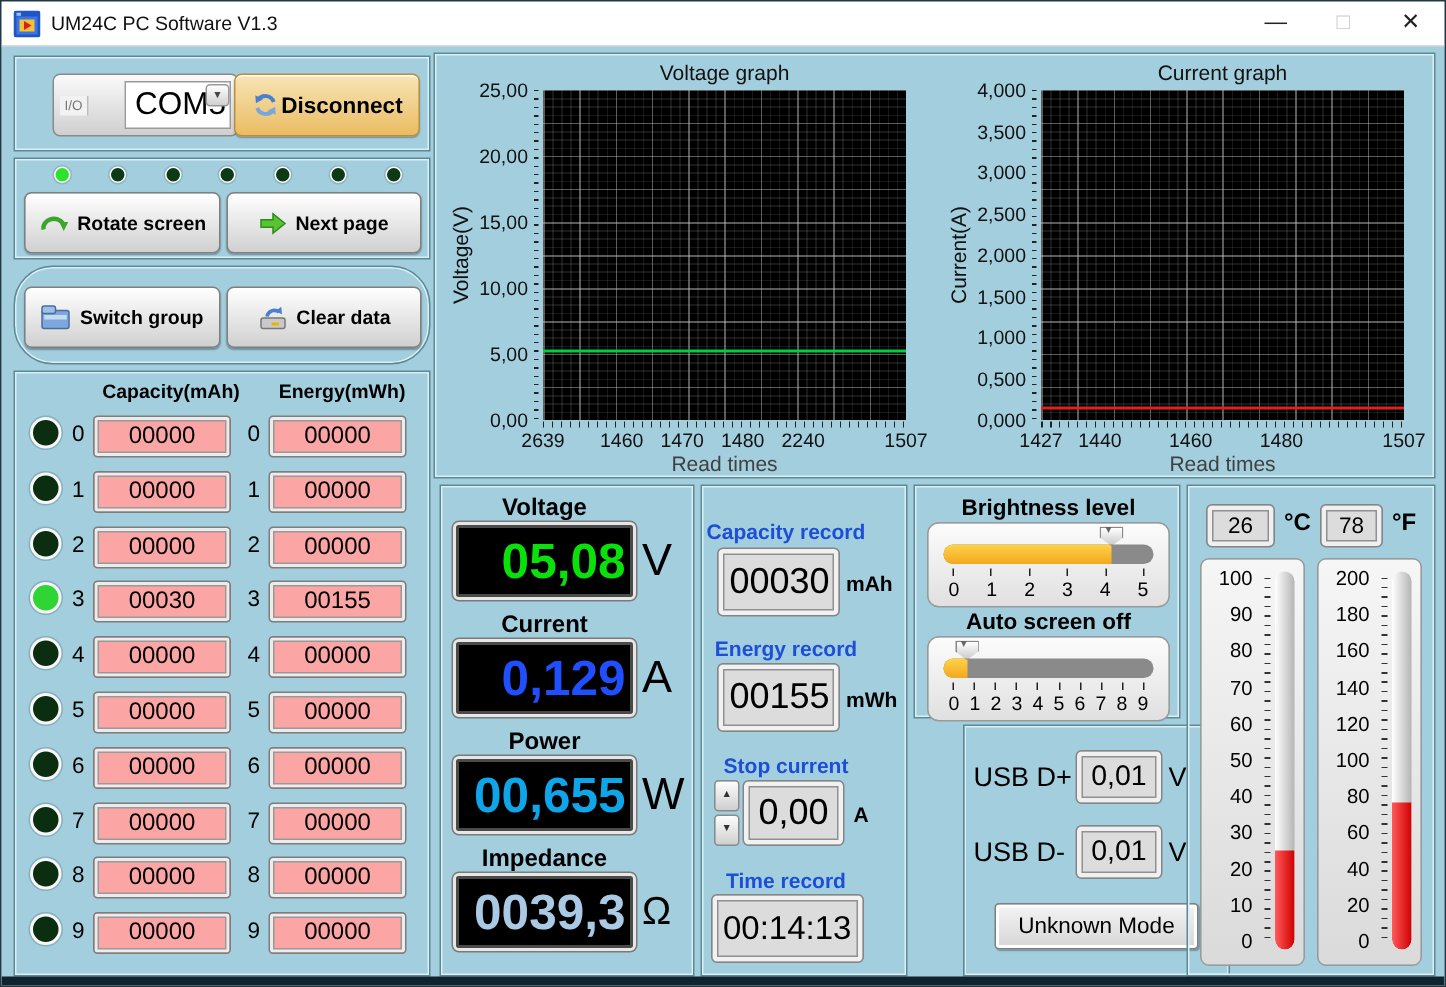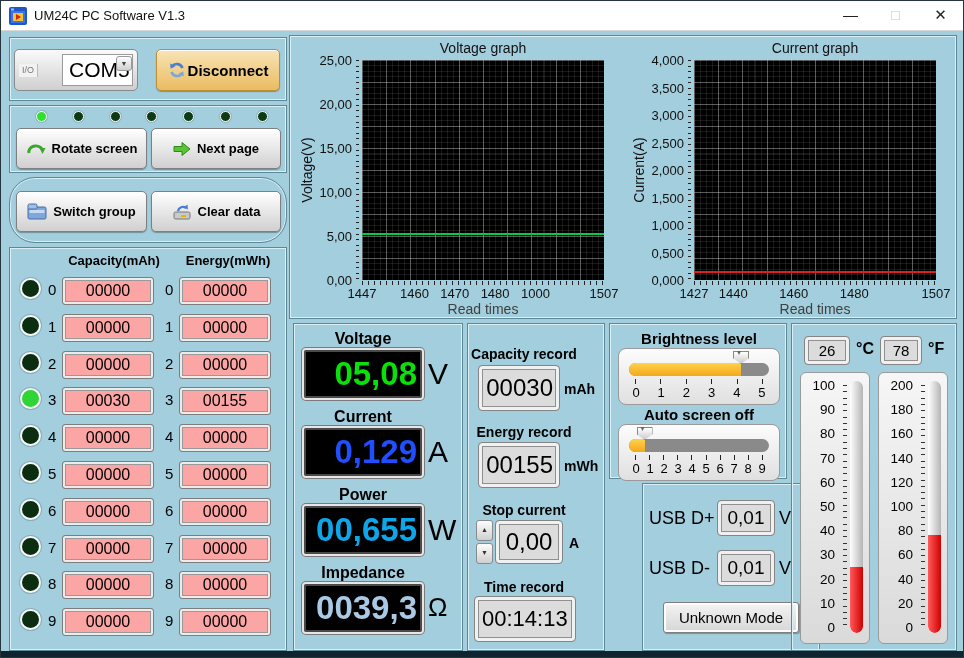--- a/index.html
+++ b/index.html
@@ -25,21 +25,21 @@
   .p-grp    { left:8px;  top:146px; width:278px; height:66px;border-radius:26px; }
   .p-tbl    { left:8px;  top:216px; width:278px; height:404px; }
   .p-graphs { left:288px; top:4px;  width:668px; height:284px; }
   .p-meters { left:292px; top:292px; width:170px; height:328px; }
   .p-records{ left:466px; top:292px; width:138px; height:328px; }
   .p-bright { left:608px; top:292px; width:178px; height:156px; }
   .p-usb    { left:608px; top:452px; width:178px; height:168px;margin-left:33px; }
   .p-thermo { left:790px; top:292px; width:166px; height:328px; }
 
   
-  .combo { position:absolute; left:4px; top:11px; width:124px; height:42px; background:linear-gradient(#fafafa,#cfcfcf); border:1px solid #8a8a8a; border-radius:5px; display:flex; align-items:center; padding:4px;gap:24px; }
+  .combo { position:absolute; left:25px; top:11px; width:124px; height:42px; background:linear-gradient(#fafafa,#cfcfcf); border:1px solid #8a8a8a; border-radius:5px; display:flex; align-items:center; padding:4px;gap:24px; }
   .combo-io { font-size:9px; color:#777; border-right:1px solid #bbb; padding:2px 3px; background:#f2f2f2; line-height:9px; }
   .combo-field { flex:1; background:#fff; border:1px solid #9a9a9a; height:32px; font-size:21px; color:#000; display:flex; align-items:center; padding-left:6px; }
   .combo-arrow { position:absolute; right:5px; top:6px; width:16px; height:15px; background:linear-gradient(#fefefe,#d0d0d0); border:1px solid #999; border-radius:3px; font-size:7px; color:#444; text-align:center; line-height:14px; }
   .btn { display:flex; align-items:center; justify-content:center; gap:6px; background:linear-gradient(#ffffff,#d0d0d0); border:1px solid #7f7f7f; border-radius:5px; box-shadow:0 1px 1px rgba(0,0,0,.3), inset 0 1px 0 #fff; font-weight:bold; font-size:13px; color:#000; }
   .btn-disconnect { position:absolute; left:146px; top:11px; width:124px; height:42px; background:linear-gradient(#f8e4b6,#eabc62); border:1px solid #bb8f36; font-size:15px; gap:2px; }
 
   
   .led-row { position:absolute; left:26px; right:18px; top:5px; display:flex; justify-content:space-between; }
   .led { width:11px; height:11px; border-radius:50%; background:#0c3a14; border:1px solid #fdfdfd; box-shadow:0 0 0 1px #8fb4c2; }
   .led.on { background:#2ce32c; }
@@ -82,21 +82,21 @@
   .xlabels span { position:absolute; transform:translateX(-50%); font-size:13px; color:#111; white-space:nowrap; }
   .xlabels::before { content:''; position:absolute; left:0; right:0; top:-5px; height:4px; background:repeating-linear-gradient(to right, #222 0 1px, transparent 1px 6px); }
   .xaxis-label { position:absolute; top:263px; left:70px; width:242px; text-align:center; font-size:14px; color:#404040; }
 
   
   .m-label { position:absolute; left:8px; width:122px; text-align:center; font-weight:bold; font-size:16px; color:#000; }
   .display { position:absolute; left:8px; width:122px; height:52px; background:#000; border:2px solid #e6e6e6; border-radius:4px; box-shadow:0 0 0 1px #7a7a7a, inset 0 0 0 2px #4a4a4a; display:flex; align-items:center; justify-content:flex-end; overflow:hidden; padding:0 5px; font-weight:bold; font-size:33px; white-space:nowrap; }
   .m-unit { position:absolute; left:134px; font-size:30px; color:#000; }
 
   
-  .r-label { position:absolute; left:0; width:112px; text-align:center; font-weight:bold; font-size:14px; color:#000000; }
+  .r-label { position:absolute; left:0; width:112px; text-align:center; font-weight:bold; font-size:14px; color:#1d4ed8; }
   .rbox { position:absolute; left:10px; width:82px; height:46px; background:#dcdcdc; border:1px solid #858585; border-radius:4px; box-shadow:inset 0 0 0 3px #f1f1f1, inset 0 0 0 4px #909090; display:flex; align-items:center; justify-content:flex-end; overflow:hidden; padding:0 6px; font-size:24px; color:#000; white-space:nowrap; }
   .r-unit { position:absolute; font-weight:bold; font-size:14px; color:#000; }
   .spin { position:absolute; left:8px; width:17px; height:44px; display:flex; flex-direction:column; gap:2px; }
   .spin span { flex:1; background:linear-gradient(#fdfdfd,#cfcfcf); border:1px solid #8b8b8b; border-radius:3px; font-size:7px; color:#333; text-align:center; line-height:18px; }
   .rbox.stop { left:27px; width:68px; height:44px; justify-content:center; }
   .rbox.time { left:6px; width:102px; height:46px; justify-content:flex-start; padding:0 2px 0 7px; font-size:22px; }
 
   
   .s-label { position:absolute; left:0; width:178px; text-align:center; font-weight:bold; font-size:15px; color:#000; }
   .slider-box { position:absolute; left:8px; width:162px; background:linear-gradient(#fcfcfc,#e0e0e0); border:1px solid #9a9a9a; border-radius:8px; padding:14px 10px 4px 10px; }
@@ -314,25 +314,25 @@
             <span style="bottom: 20%;">5,00</span>
             <span style="bottom: 40%;">10,00</span>
             <span style="bottom: 60%;">15,00</span>
             <span style="bottom: 80%;">20,00</span>
             <span style="bottom: 100%;">25,00</span>
           </div>
         <div class="plot">
             <div class="hline" style="background: rgb(0, 204, 68); bottom: 20.32%;"></div>
           </div>
         <div class="xlabels">
-            <span style="left: 0%;">1447</span>
+            <span style="left: 0%;">2639</span>
             <span style="left: 21.6667%;">1460</span>
             <span style="left: 38.3333%;">1470</span>
             <span style="left: 55%;">1480</span>
-            <span style="left: 71.6667%;">1000</span>
+            <span style="left: 71.6667%;">2240</span>
             <span style="left: 100%;">1507</span>
           </div>
         <div class="xaxis-label">Read times</div>
       </div>
       <div class="chart chart-c">
         <div class="chart-title">Current graph</div>
         <div class="yaxis-label">Current(A)</div>
         <div class="ylabels">
             <span style="bottom: 0%;">0,000</span>
             <span style="bottom: 12.5%;">0,500</span>

